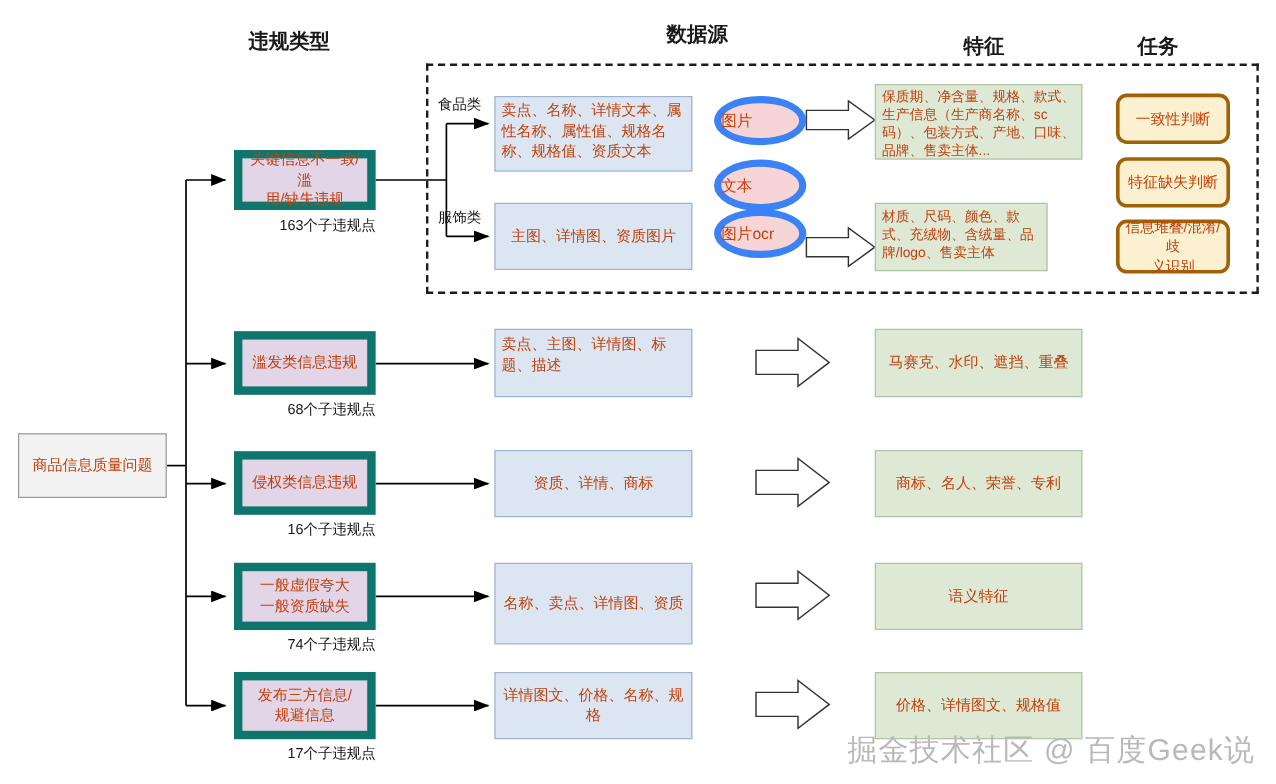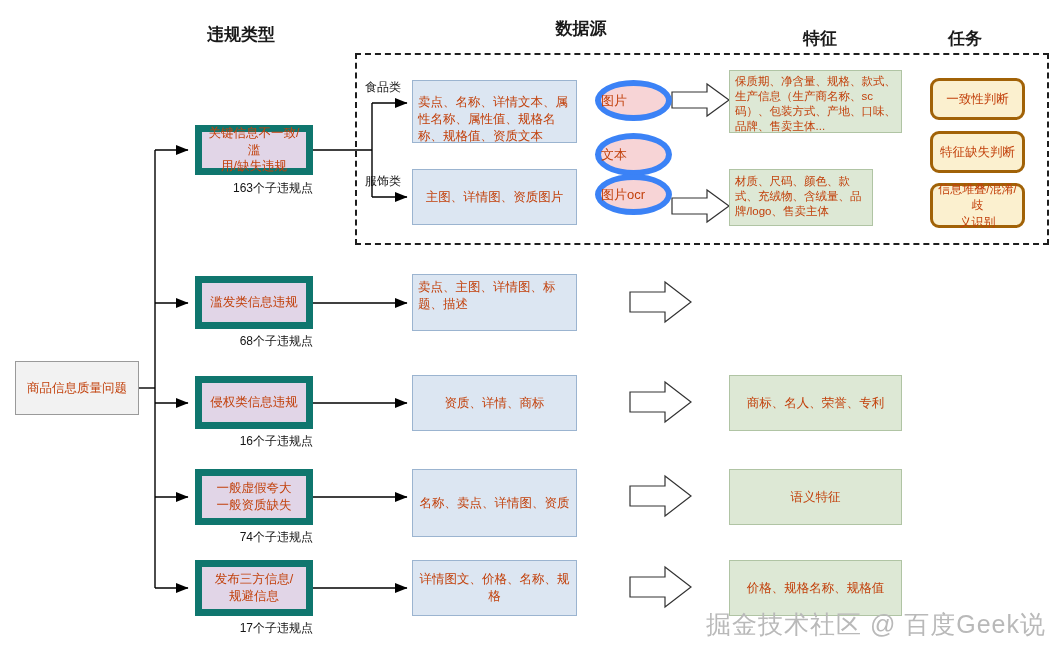--- a/index.html
+++ b/index.html
@@ -188,21 +188,21 @@
   <div class="node center violation-node" style="left:195px; top:560px; width:118px; height:56px;">
     <span class="txt" style="white-space:pre-line;">发布三方信息/
 规避信息</span>
   </div>
   <div class="sub-count" style="left:195px; top:620px; width:118px;">17个子违规点</div>
 
   <div class="branch-label" style="left:365px; top:79px;">食品类</div>
   <div class="branch-label" style="left:365px; top:173px;">服饰类</div>
 
   <div class="node left source-node" style="left:412px; top:80px; width:165px; height:63px; align-items:flex-start;">
-    <span class="txt" style="padding-top:13px;">卖点、名称、详情文本、属性名称、属性值、规格名称、规格值、资质文本</span>
+    <span class="txt" style="padding-top:3px;">卖点、名称、详情文本、属性名称、属性值、规格名称、规格值、资质文本</span>
   </div>
   <div class="node center source-node" style="left:412px; top:169px; width:165px; height:56px;">
     <span class="txt">主图、详情图、资质图片</span>
   </div>
   <div class="node left source-node" style="left:412px; top:274px; width:165px; height:57px; align-items:flex-start;">
     <span class="txt" style="padding-top:4px;">卖点、主图、详情图、标题、描述</span>
   </div>
   <div class="node center source-node" style="left:412px; top:375px; width:165px; height:56px;">
     <span class="txt">资质、详情、商标</span>
   </div>
@@ -222,28 +222,31 @@
   <div class="node ellipse-node" style="left:595px; top:174px; width:77px; height:41px;">
     <span class="txt">图片ocr</span>
   </div>
 
   <div class="node left feature-node" style="left:729px; top:70px; width:173px; height:63px; align-items:flex-start;">
     <span class="txt" style="padding-top:3px; font-size:11.5px; line-height:1.3;">保质期、净含量、规格、款式、生产信息（生产商名称、sc码）、包装方式、产地、口味、品牌、售卖主体...</span>
   </div>
   <div class="node left feature-node" style="left:729px; top:169px; width:144px; height:57px; align-items:flex-start;">
     <span class="txt" style="padding-top:4px; font-size:11.5px; line-height:1.3;">材质、尺码、颜色、款式、充绒物、含绒量、品牌/logo、售卖主体</span>
   </div>
+  <div class="node center feature-node" style="left:729px; top:274px; width:173px; height:57px;">
+    <span class="txt">马赛克、水印、遮挡、重叠</span>
+  </div>
   <div class="node center feature-node" style="left:729px; top:375px; width:173px; height:56px;">
     <span class="txt">商标、名人、荣誉、专利</span>
   </div>
   <div class="node center feature-node" style="left:729px; top:469px; width:173px; height:56px;">
     <span class="txt">语义特征</span>
   </div>
   <div class="node center feature-node" style="left:729px; top:560px; width:173px; height:56px;">
-    <span class="txt">价格、规格名称、规格值</span>
+    <span class="txt">价格、详情图文、规格值</span>
   </div>
 
   <div class="node task-node" style="left:930px; top:78px; width:95px; height:42px;">
     <span class="txt">一致性判断</span>
   </div>
   <div class="node task-node" style="left:930px; top:131px; width:95px; height:42px;">
     <span class="txt">特征缺失判断</span>
   </div>
   <div class="node task-node" style="left:930px; top:183px; width:95px; height:45px;">
     <span class="txt" style="white-space:pre-line; font-size:12px;">信息堆叠/混淆/歧

